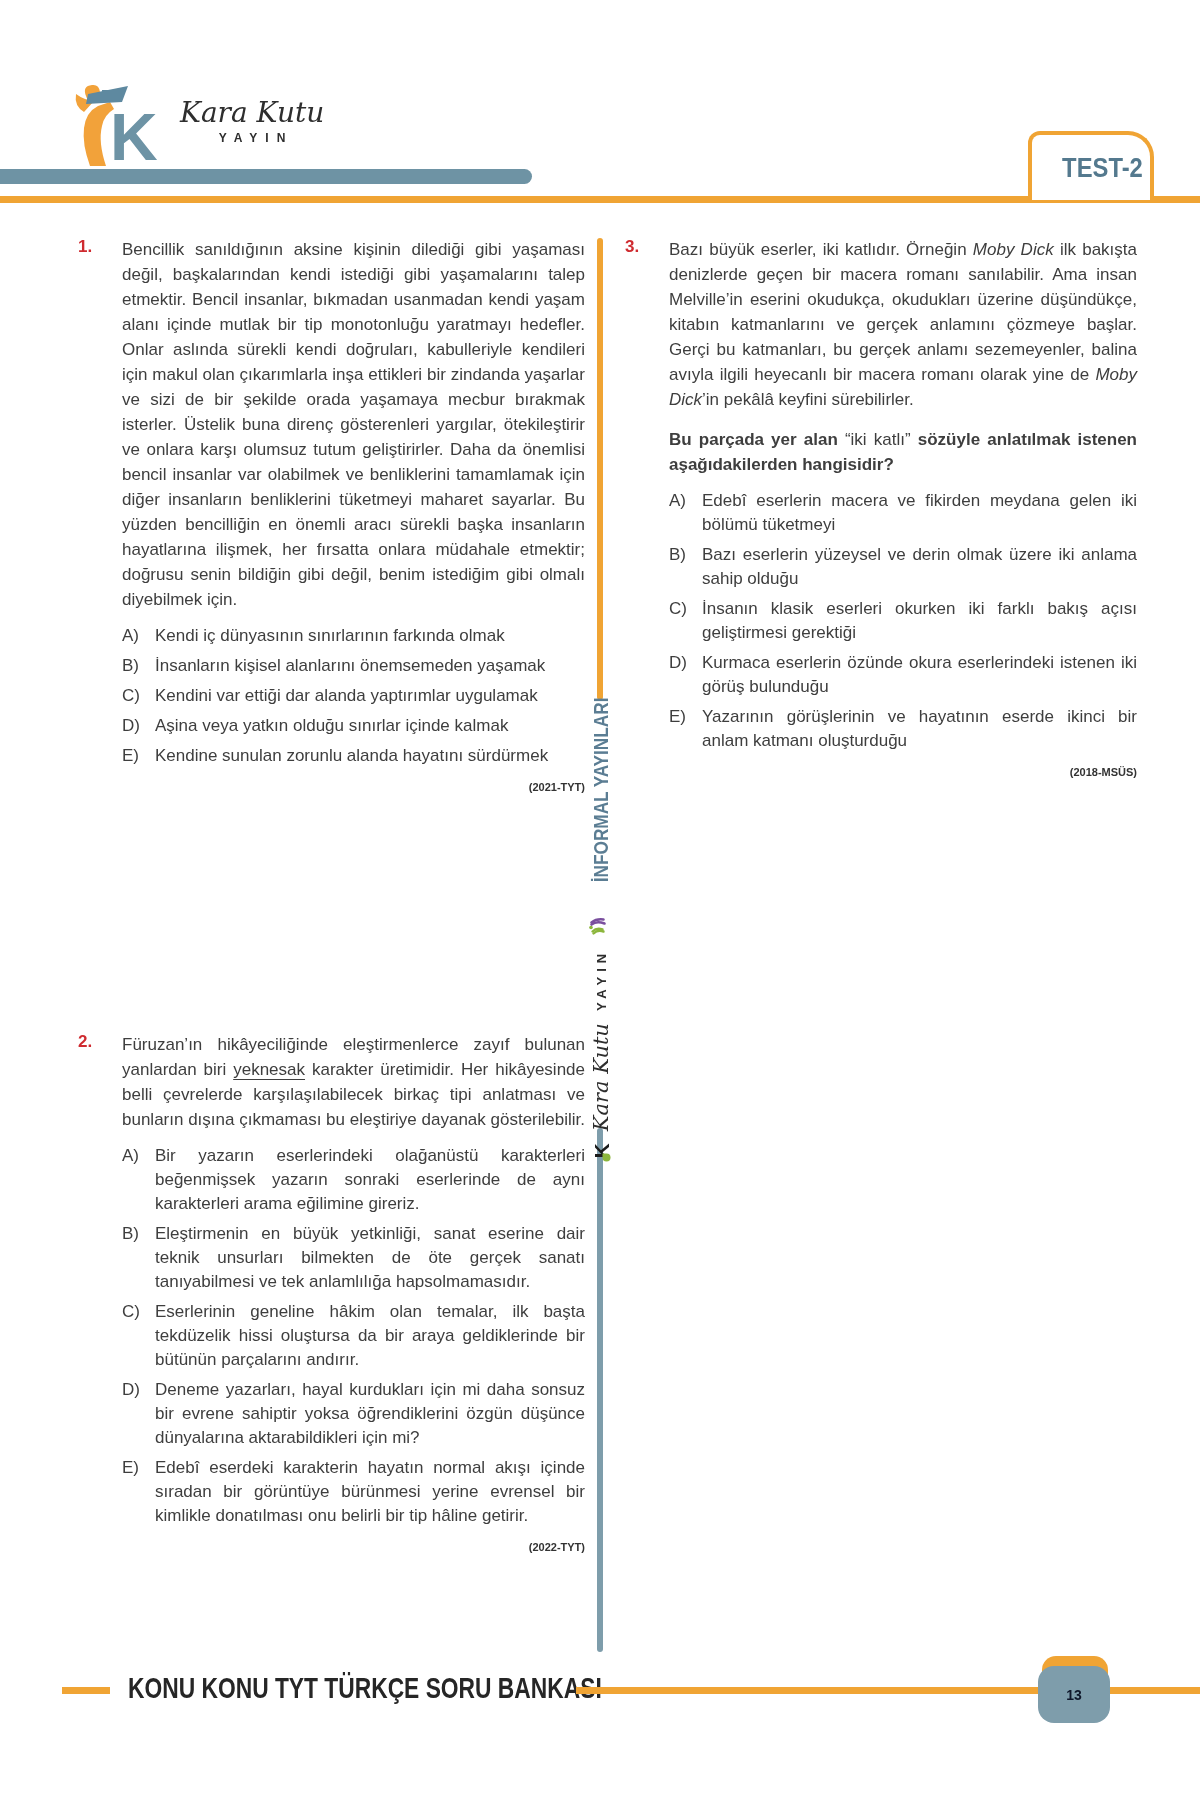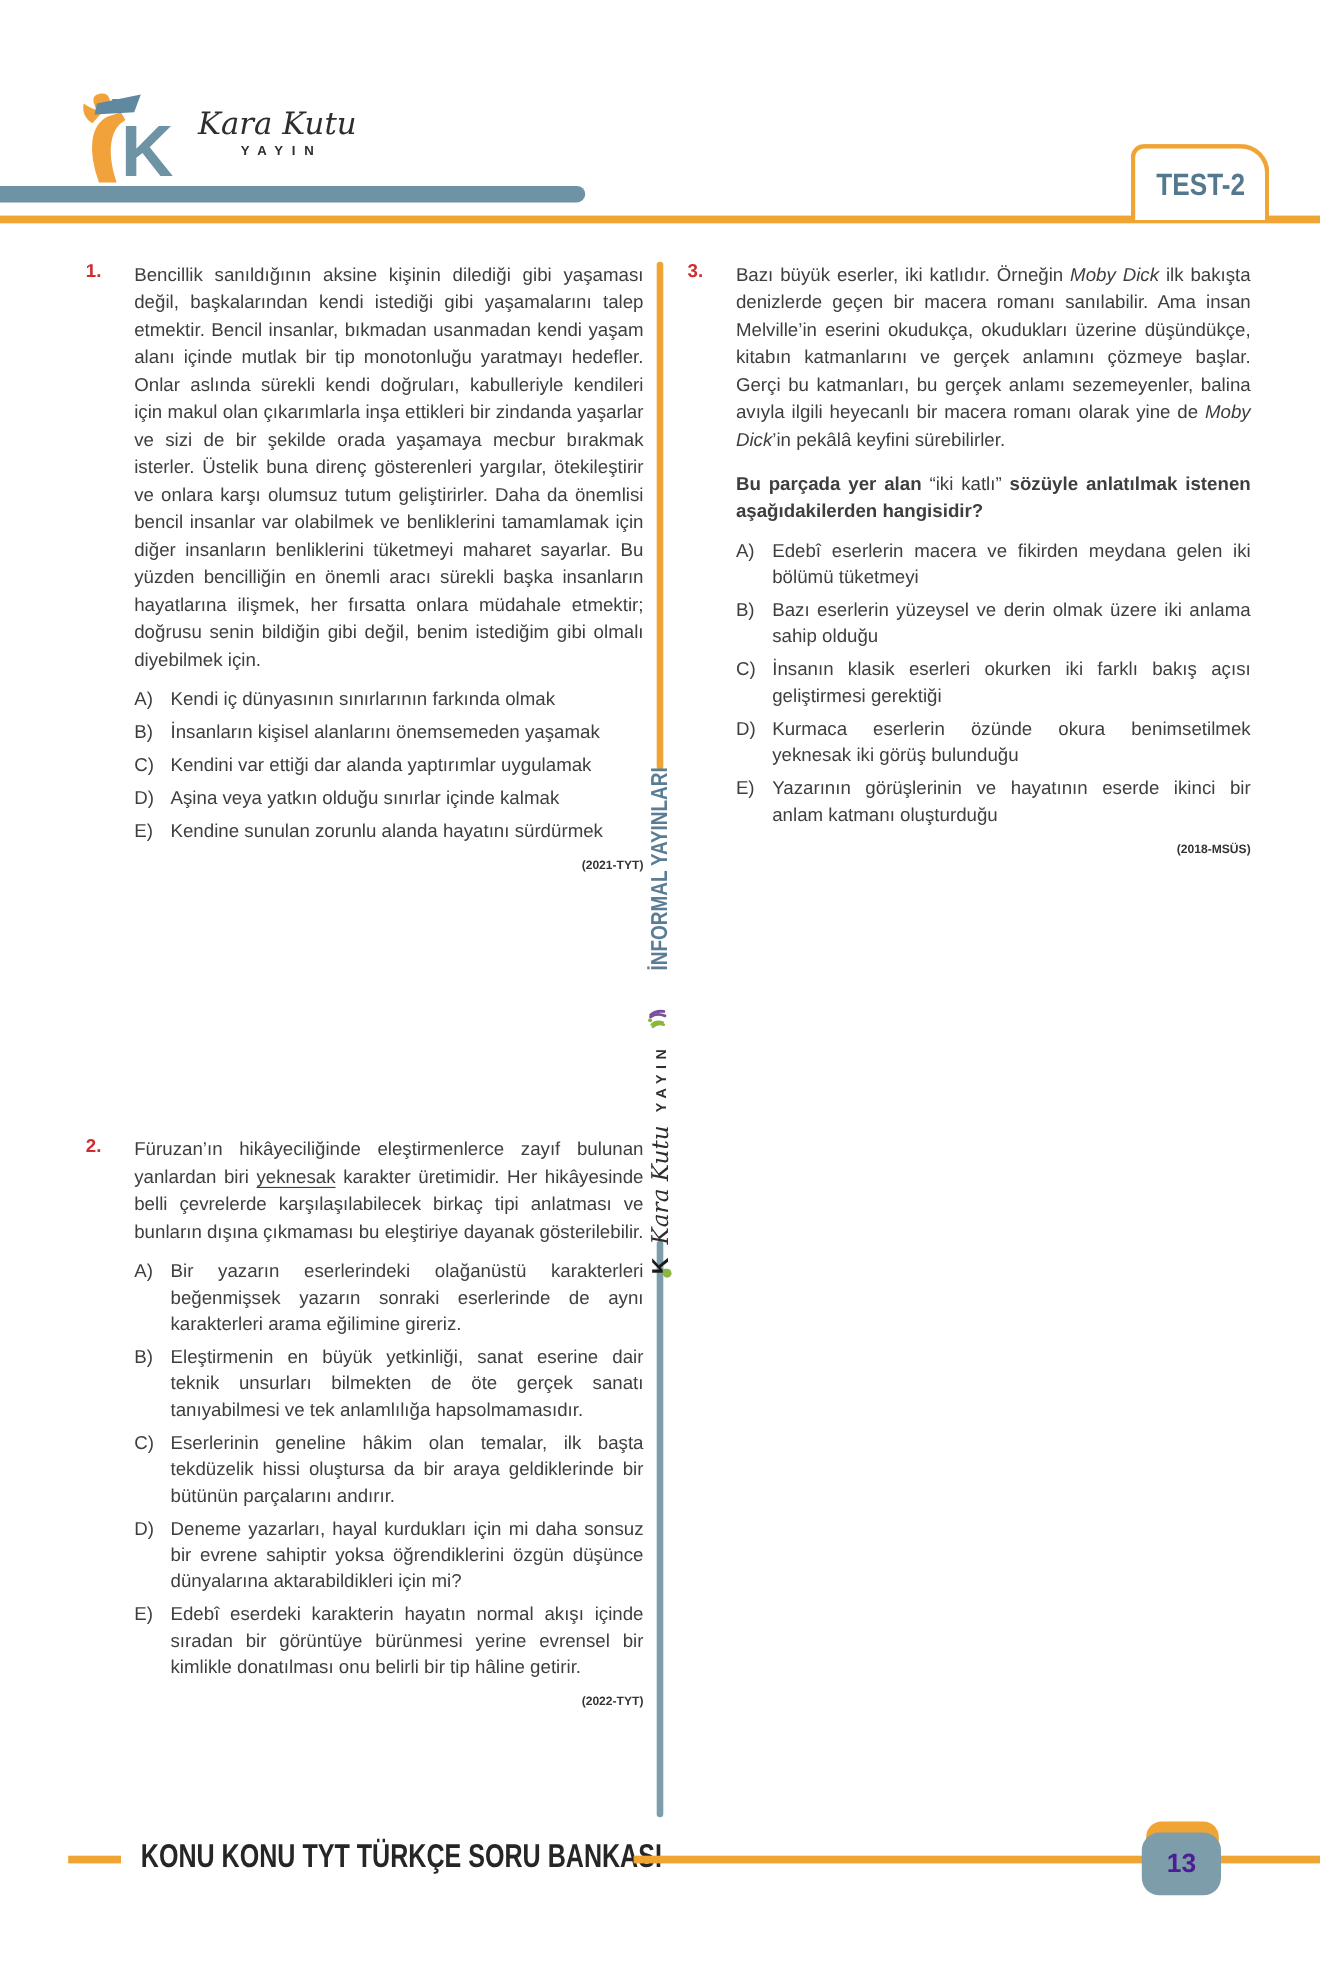--- a/index.html
+++ b/index.html
@@ -13,21 +13,21 @@
   .logo-caps{font-size:12px;font-weight:bold;letter-spacing:8px;color:#2e2e2e;margin-top:3px;margin-left:8px;}
 
   .slate-bar{position:absolute;left:0;top:169px;width:532px;height:15px;background:#6e93a4;border-radius:0 8px 8px 0;}
   .header-title{position:absolute;left:540px;top:167px;width:480px;text-align:center;
                 font-weight:bold;font-size:26px;color:#5b7d93;}
   .cond{display:inline-block;transform:scaleX(0.74);transform-origin:center;white-space:nowrap;}
   .cond85{display:inline-block;transform:scaleX(0.85);transform-origin:center;white-space:nowrap;}
   .orange-line{position:absolute;left:0;top:196px;width:1200px;height:7px;background:#f0a434;}
   .test-box{position:absolute;left:1028px;top:131px;width:118px;height:65px;background:#fff;
             border:4px solid #f0a434;border-bottom:none;border-radius:12px 26px 0 0;
-            display:flex;align-items:center;justify-content:center;
+            display:flex;align-items:center;justify-content:flex-end;
             font-weight:bold;font-size:28px;color:#54798e;z-index:2;}
 
   
   .question{position:absolute;font-size:17px;color:#3e3e3e;}
   #q1{left:78px;top:237px;width:507px;}
   #q2{left:78px;top:1032px;width:507px;}
   #q3{left:625px;top:237px;width:512px;}
   .qnum{position:absolute;left:0;top:0;font-weight:bold;color:#cf2b30;font-size:17px;}
   .qbody{margin-left:44px;}
   .para{margin:0;text-align:justify;line-height:25px;}
@@ -54,21 +54,21 @@
   .informal-text{font-weight:bold;font-size:21px;color:#5b7d93;white-space:nowrap;
                  display:inline-block;transform:scaleX(0.82);transform-origin:center;}
 
   
   .footer-dash{position:absolute;left:62px;top:1687px;width:48px;height:7px;background:#f0a434;}
   .footer-title{position:absolute;left:128px;top:1671px;font-weight:bold;font-size:30px;color:#262626;
                 white-space:nowrap;transform:scaleX(0.76);transform-origin:left center;}
   .footer-line{position:absolute;left:576px;top:1687px;width:624px;height:7px;background:#f0a434;}
   .badge-orange{position:absolute;left:1042px;top:1656px;width:66px;height:44px;background:#f0a434;border-radius:14px;}
   .badge-slate{position:absolute;left:1038px;top:1666px;width:72px;height:57px;background:#7e9dab;border-radius:16px;
-               display:flex;align-items:center;justify-content:center;color:#4c1d95;font-weight:bold;font-size:24px;}
+               display:flex;align-items:center;justify-content:center;color:#0f172a;font-weight:bold;font-size:14px;}
 </style>
 </head>
 <body>
 
 <div class="page">
 
   <div class="logo">
     <span>
       <svg width="104" height="92" viewBox="0 0 104 92">
         <path d="M14 14 Q10 4 20 3 Q27 2 28 10 Q28 16 22 19 Q16 21 14 14 Z" fill="#f2a23a"></path>
@@ -164,21 +164,21 @@
           <div class="option">
             <span class="opt-letter">B)</span>
             <span class="opt-text">Bazı eserlerin yüzeysel ve derin olmak üzere iki anlama sahip olduğu</span>
           </div>
           <div class="option">
             <span class="opt-letter">C)</span>
             <span class="opt-text">İnsanın klasik eserleri okurken iki farklı bakış açısı geliştirmesi gerektiği</span>
           </div>
           <div class="option">
             <span class="opt-letter">D)</span>
-            <span class="opt-text">Kurmaca eserlerin özünde okura benimsetilmek yeknesak iki görüş bulunduğu</span>
+            <span class="opt-text">Kurmaca eserlerin özünde okura eserlerindeki istenen iki görüş bulunduğu</span>
           </div>
           <div class="option">
             <span class="opt-letter">E)</span>
             <span class="opt-text">Yazarının görüşlerinin ve hayatının eserde ikinci bir anlam katmanı oluşturduğu</span>
           </div>
         </div>
       <div class="source">(2018-MSÜS)</div>
     </div>
   </div>
 

